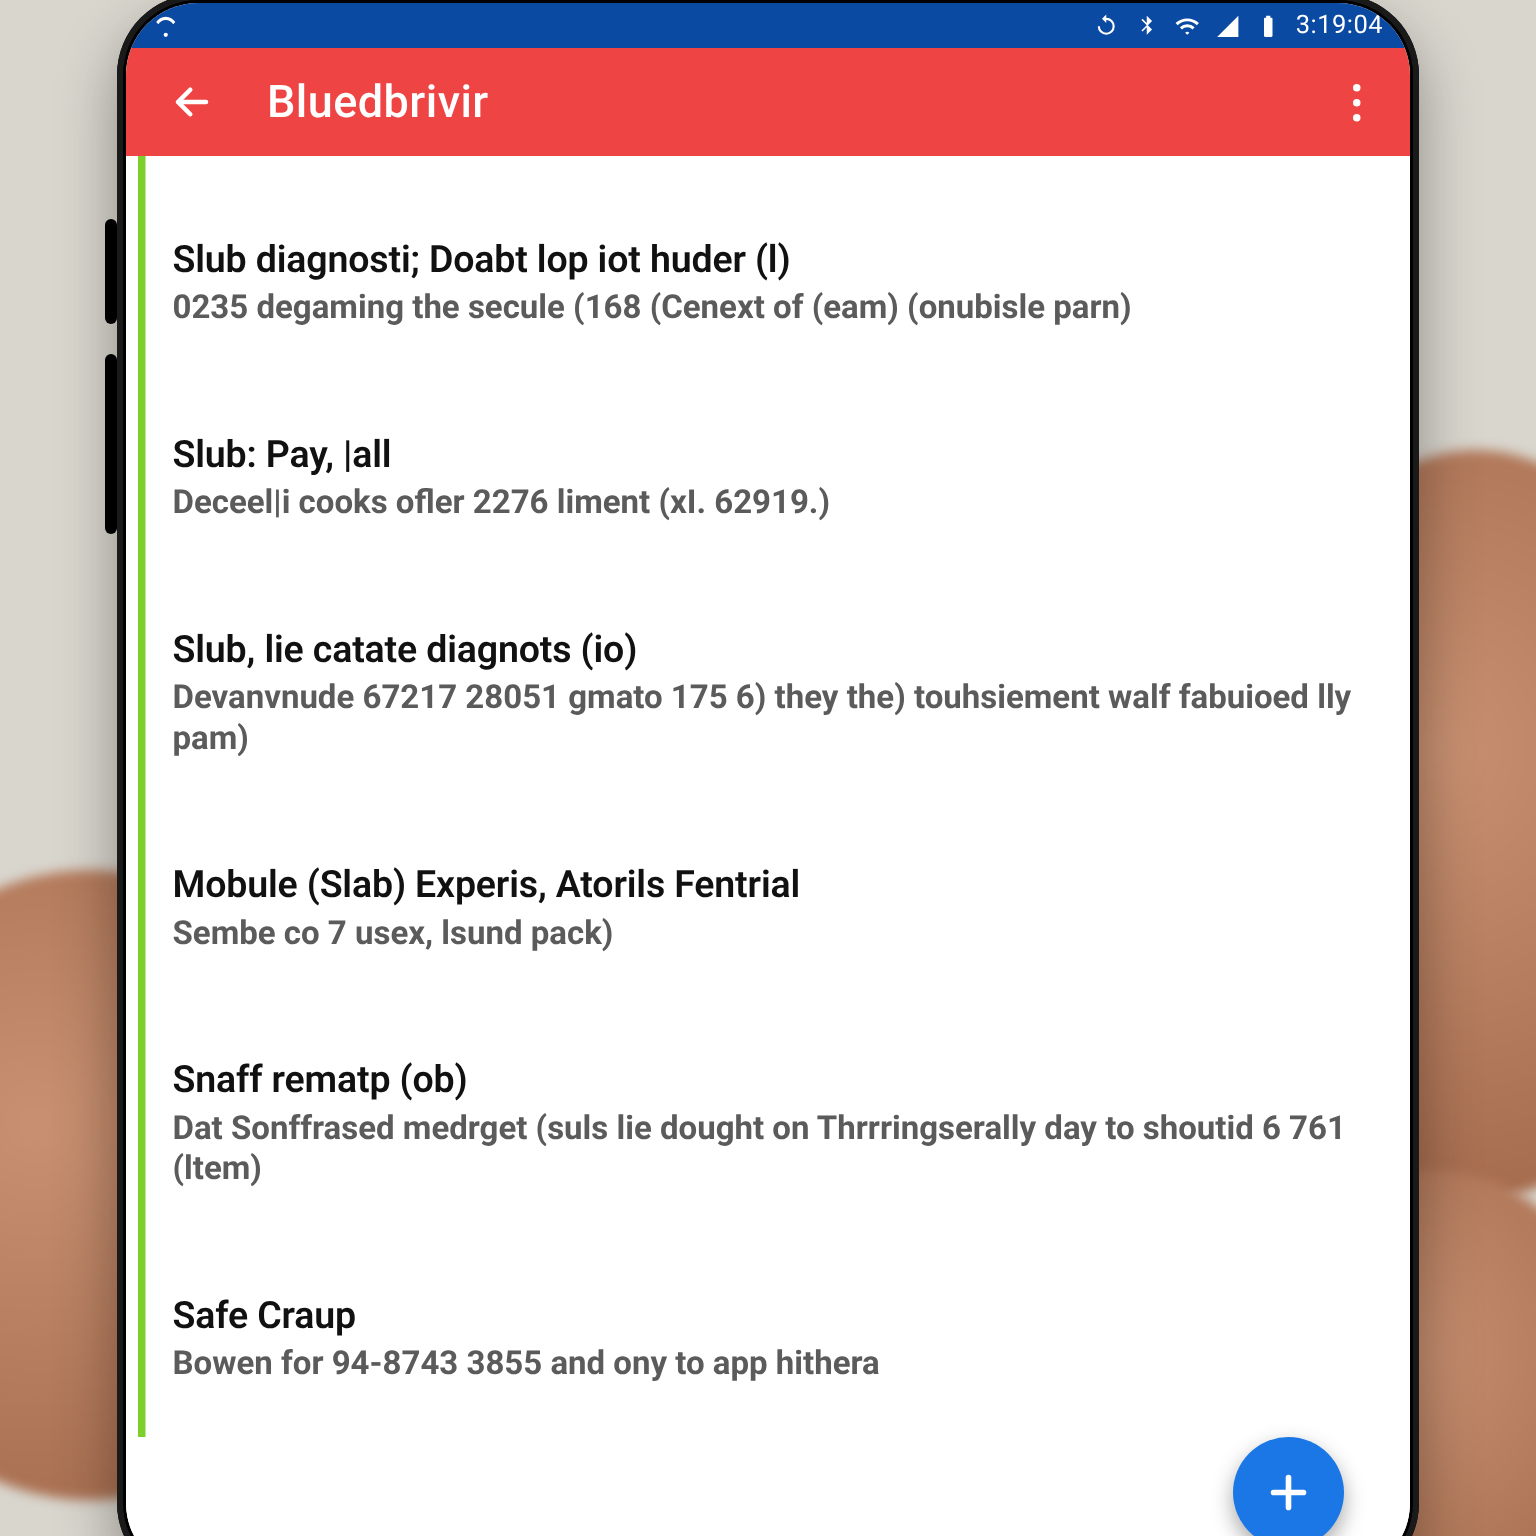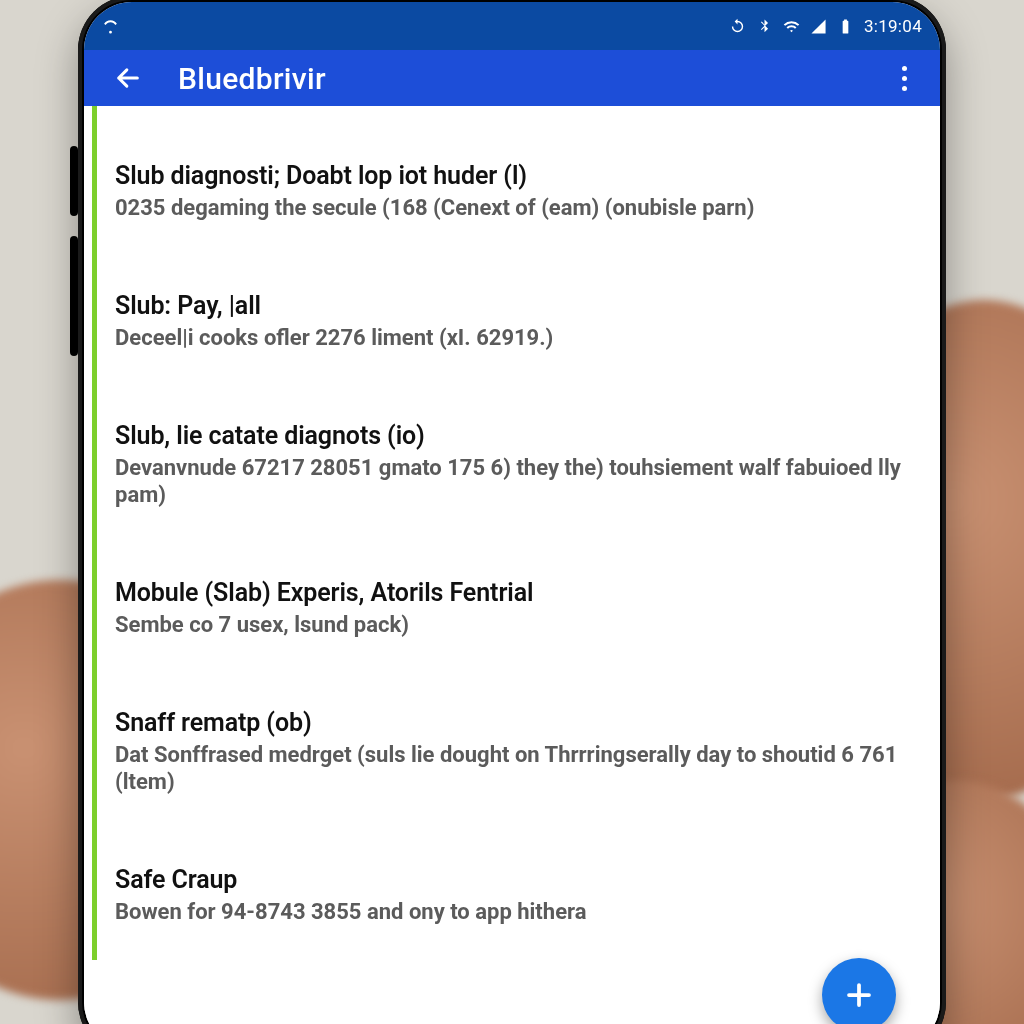--- a/index.html
+++ b/index.html
@@ -30,35 +30,35 @@
   .screen{
     width:100%; height:100%;
     background:#fff;
     border-radius:48px;
     overflow:hidden;
     display:flex; flex-direction:column;
     position:relative;
   }
 
   .statusbar{
-    height:48px;
+    height:30px;
     background:#0b4aa2;
     color:#fff;
     display:flex; align-items:center; justify-content:space-between;
     padding:0 18px;
     font-size:17px;
     letter-spacing:.3px;
   }
   .statusbar .left, .statusbar .right{ display:flex; align-items:center; gap:10px; }
   .statusbar svg{ width:17px; height:17px; fill:#fff; display:block; }
   .clock{ font-variant-numeric:tabular-nums; }
 
   .appbar{
-    height:56px;
-    background:#1d4ed8;
+    height:72px;
+    background:#ef4444;
     color:#fff;
     display:flex; align-items:center;
     padding:0 14px 0 22px;
     gap:28px;
   }
   .appbar .back{
     width:44px; height:44px; display:flex; align-items:center; justify-content:center;
     cursor:pointer; border-radius:50%;
   }
   .appbar .back svg{ width:28px; height:28px; stroke:#fff; fill:none; stroke-width:2.6; stroke-linecap:round; stroke-linejoin:round;}

